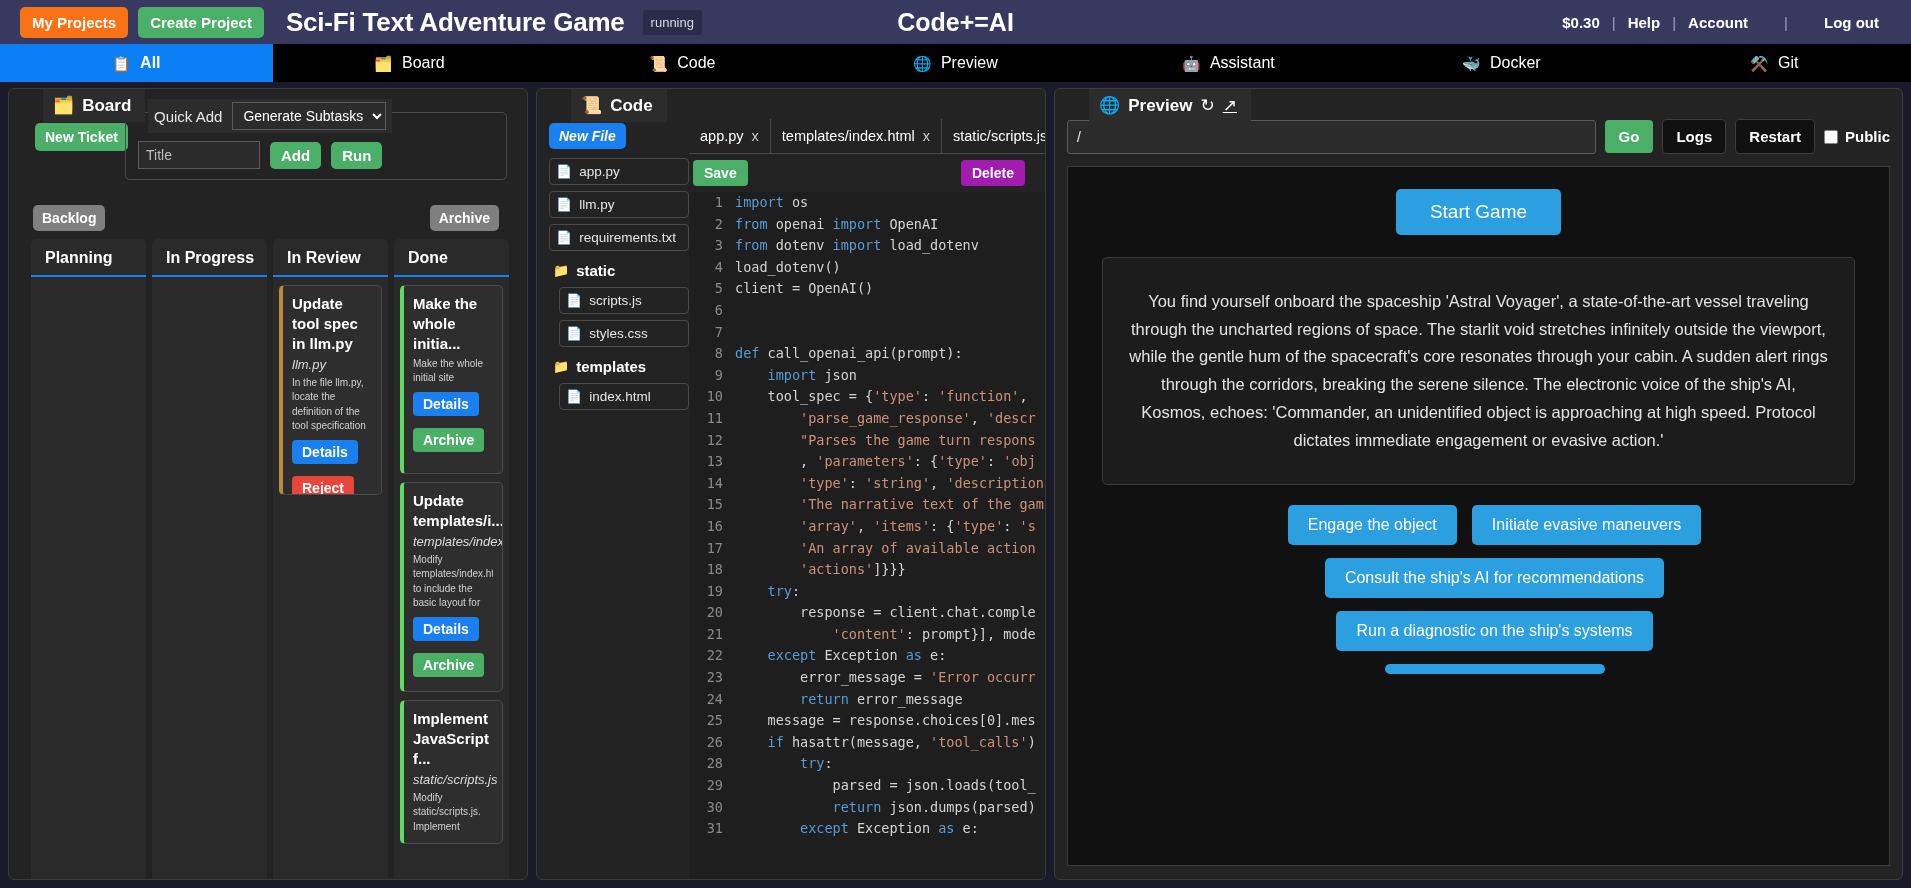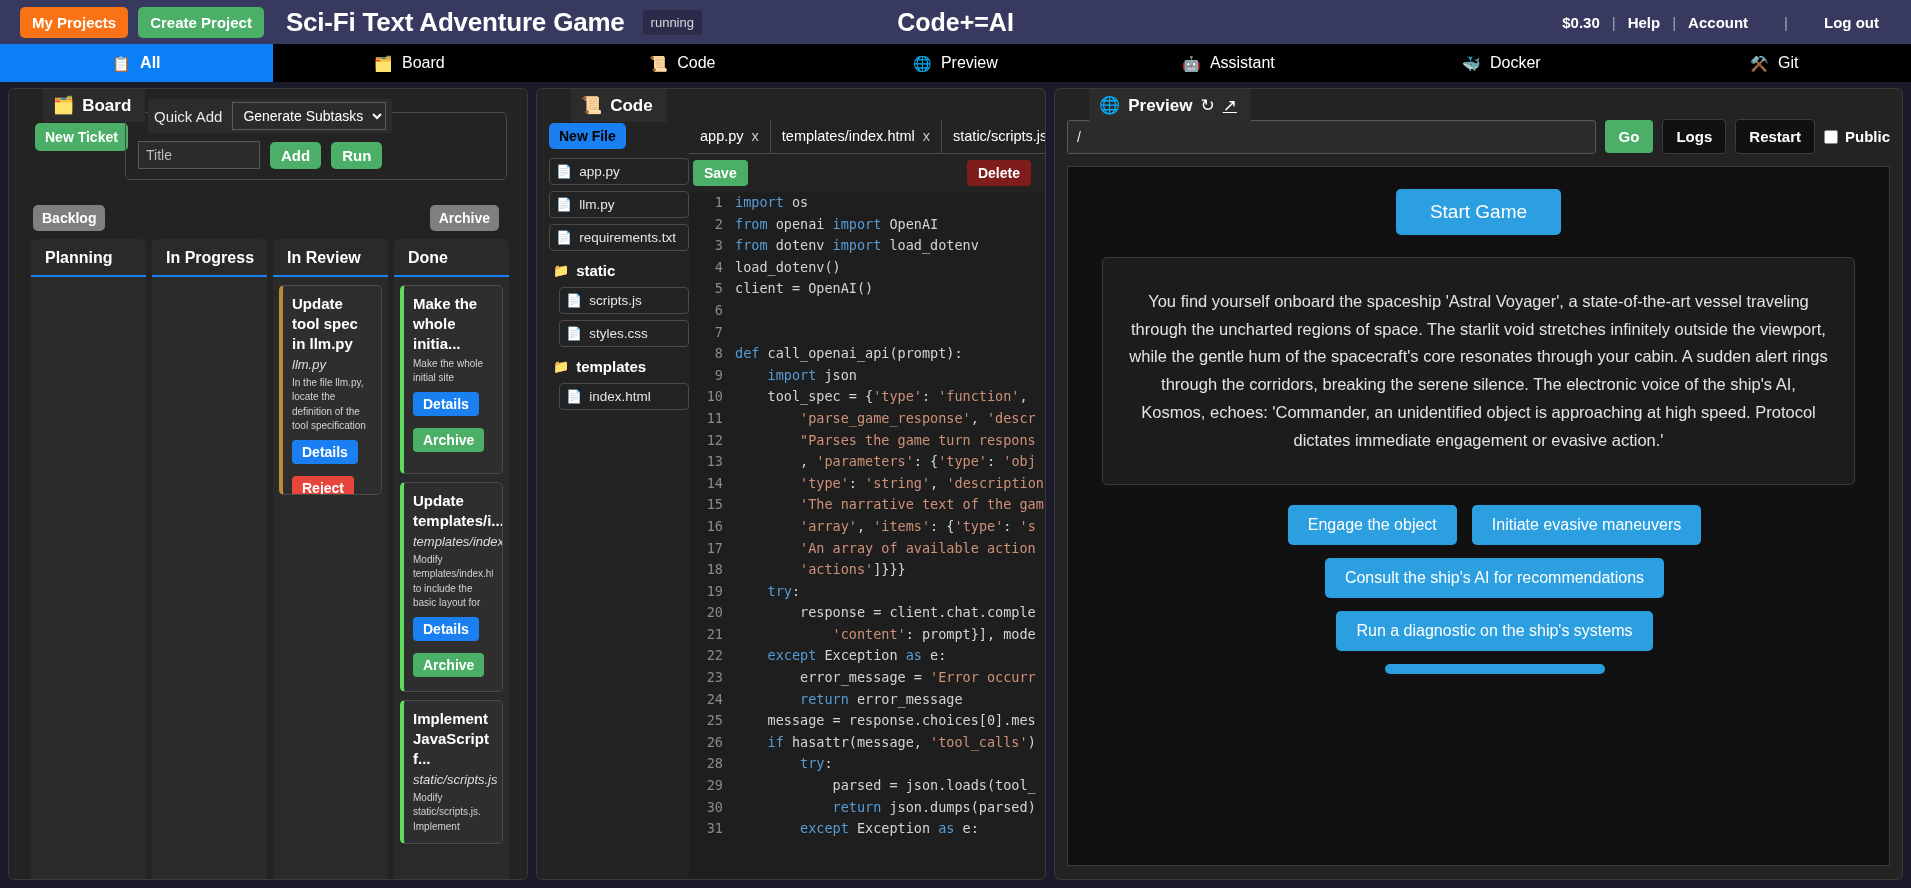--- a/index.html
+++ b/index.html
@@ -254,24 +254,25 @@
   }
   .b-blue  { background: #1a7ff0; }
   .b-green { background: #4caf68; }
   .b-red   { background: #e8453c; }
 
   
   #code-panel { width: 510px; flex: none; }
   #code-inner { display: flex; height: 100%; padding-top: 30px; }
   #file-tree { width: 152px; padding: 4px 0 0 12px; flex: none; }
   #new-file {
-    background: #1a7ff0; color: #000000; border: none;
+    background: #1a7ff0; color: #fef9c3; border: none;
     border-radius: 5px; font-size: 14px; font-weight: bold;
     padding: 5px 10px; margin-bottom: 9px; cursor: pointer;
     font-family: "Liberation Sans", sans-serif;
+    font-style: italic;
   }
   .file-item {
     border: 1px solid #4a4a4a;
     border-radius: 4px;
     color: #e6e6e6;
     font-size: 13.5px;
     padding: 5px 6px;
     margin-bottom: 6px;
     display: flex; align-items: center; gap: 7px;
     cursor: pointer;
@@ -299,23 +300,23 @@
     display: flex; align-items: center; gap: 8px;
     padding: 6px 8px 6px 4px;
   }
   #save-btn {
     background: #4caf68; color: #fff; border: none;
     border-radius: 4px; font-size: 14px; font-weight: bold;
     padding: 5px 11px; cursor: pointer;
     font-family: "Liberation Sans", sans-serif;
   }
   #delete-btn {
-    background: #7f1d1d; color: #fff; border: none;
+    background: #a21caf; color: #fff; border: none;
     border-radius: 4px; font-size: 14px; font-weight: bold;
-    padding: 5px 11px; margin-left: auto; margin-right: 6px;
+    padding: 5px 11px; margin-left: auto; margin-right: 12px;
     cursor: pointer; font-family: "Liberation Sans", sans-serif;
   }
   #code-area {
     flex: 1;
     background: #1e1e1e;
     overflow: hidden;
     font-family: "DejaVu Sans Mono", monospace;
     font-size: 13.5px;
     line-height: 21.6px;
   }

